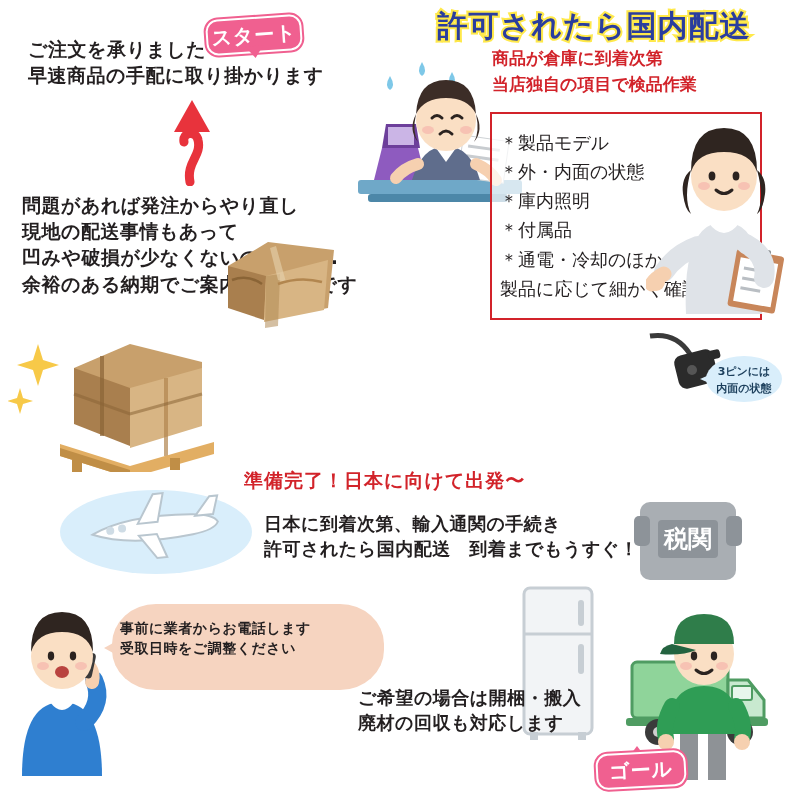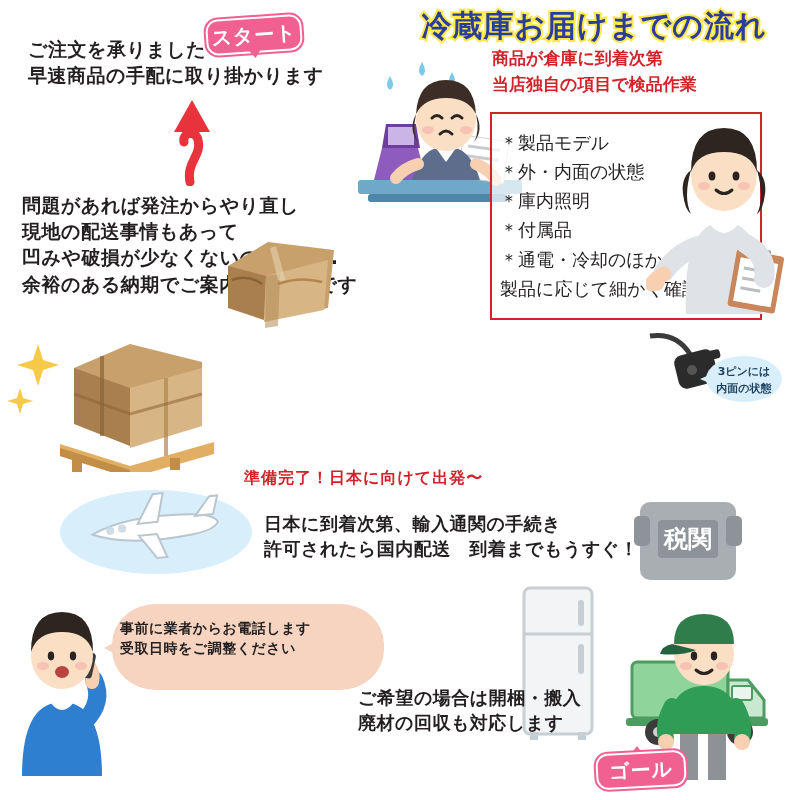--- a/index.html
+++ b/index.html
@@ -102,21 +102,21 @@
   #inspect-headline {
     left: 492px; top: 46px;
     font-size: 17px;
     color: #d2232a;
     font-weight: 700;
     line-height: 1.5;
     white-space: pre;
   }
   #depart-text {
     left: 244px; top: 468px;
-    font-size: 16px;
+    font-size: 19px;
     color: #d2232a;
     font-weight: 700;
     letter-spacing: 1px;
     white-space: pre;
     font-family: Liberation Mono, monospace;
   }
 
   
   #inspect-box {
     left: 490px; top: 112px;
@@ -181,21 +181,21 @@
 
   
   #up-arrow { left: 162px; top: 96px; }
 </style>
 </head>
 <body>
 
 <div id="page">
 
   <div class="abs" id="title-banner">
-    <div id="title-text">冷蔵庫お届けまでの流れ</div>
+    <div id="title-text">許可されたら国内配送</div>
   </div>
 
   <div class="abs tag-bubble" id="start-tag">
     <span>スタート</span>
   </div>
   <div class="abs" id="start-tail"></div>
 
   <div class="abs txt" id="order-text">ご注文を承りました
 早速商品の手配に取り掛かります</div>
 

